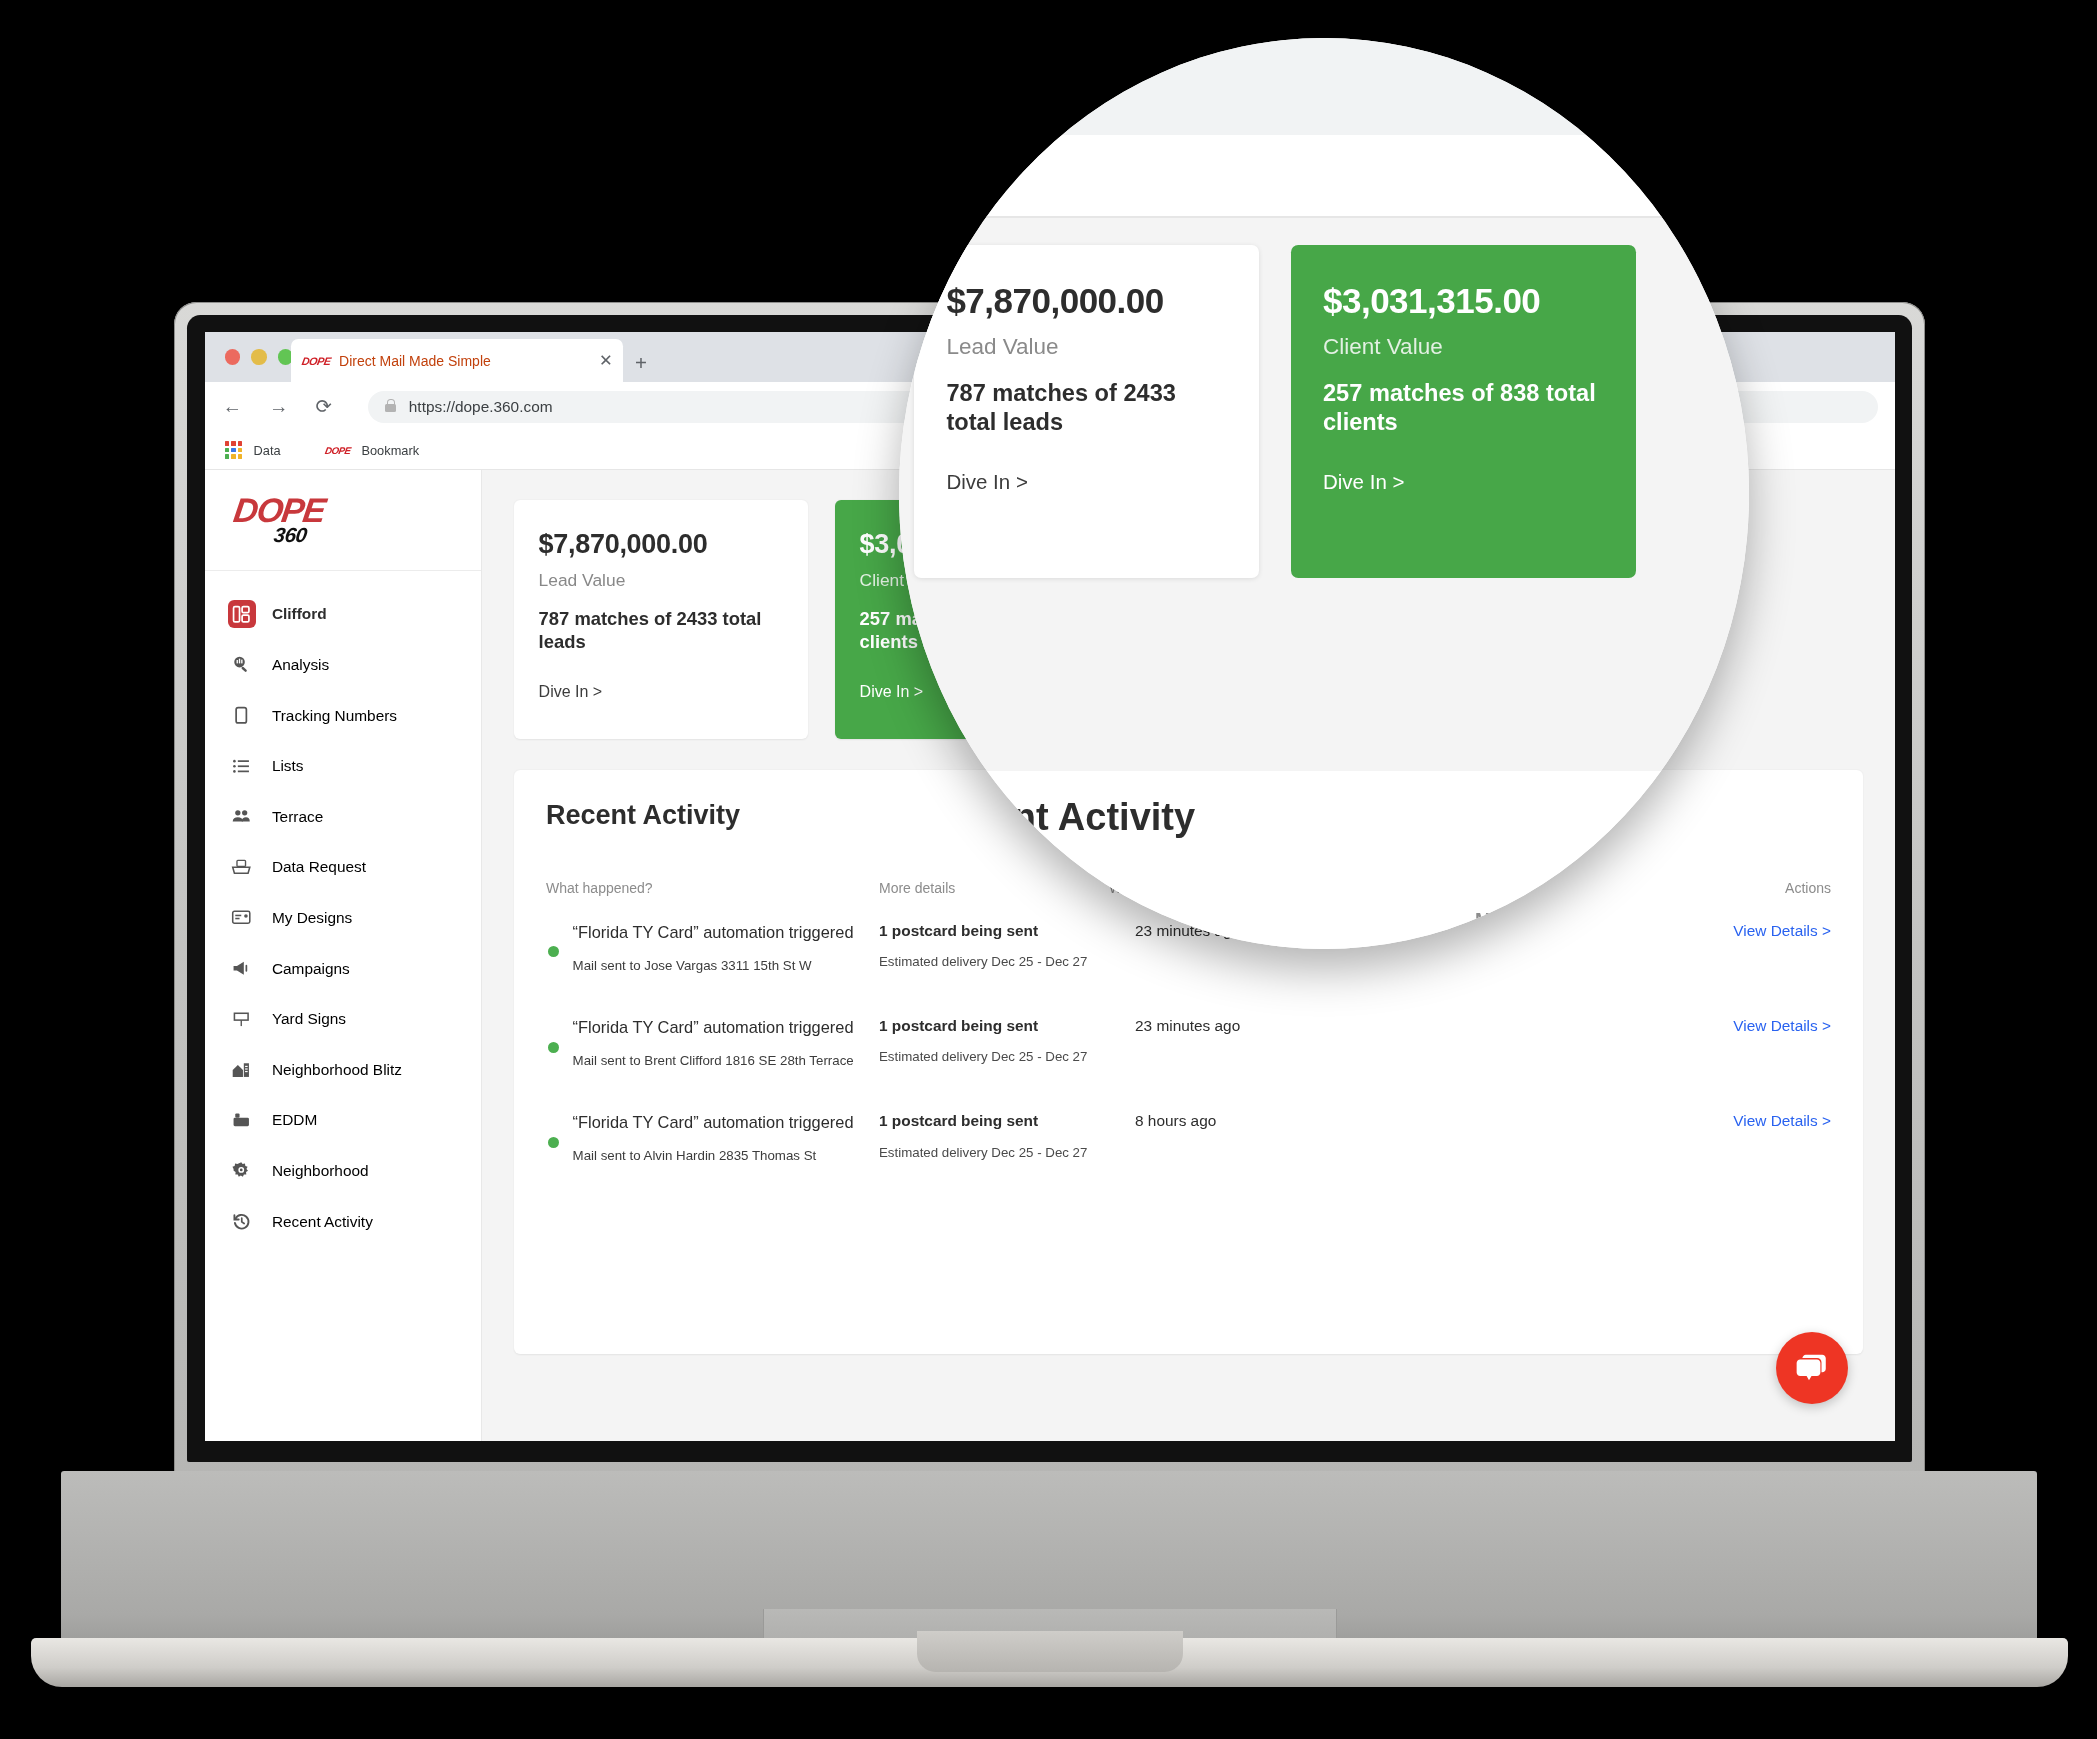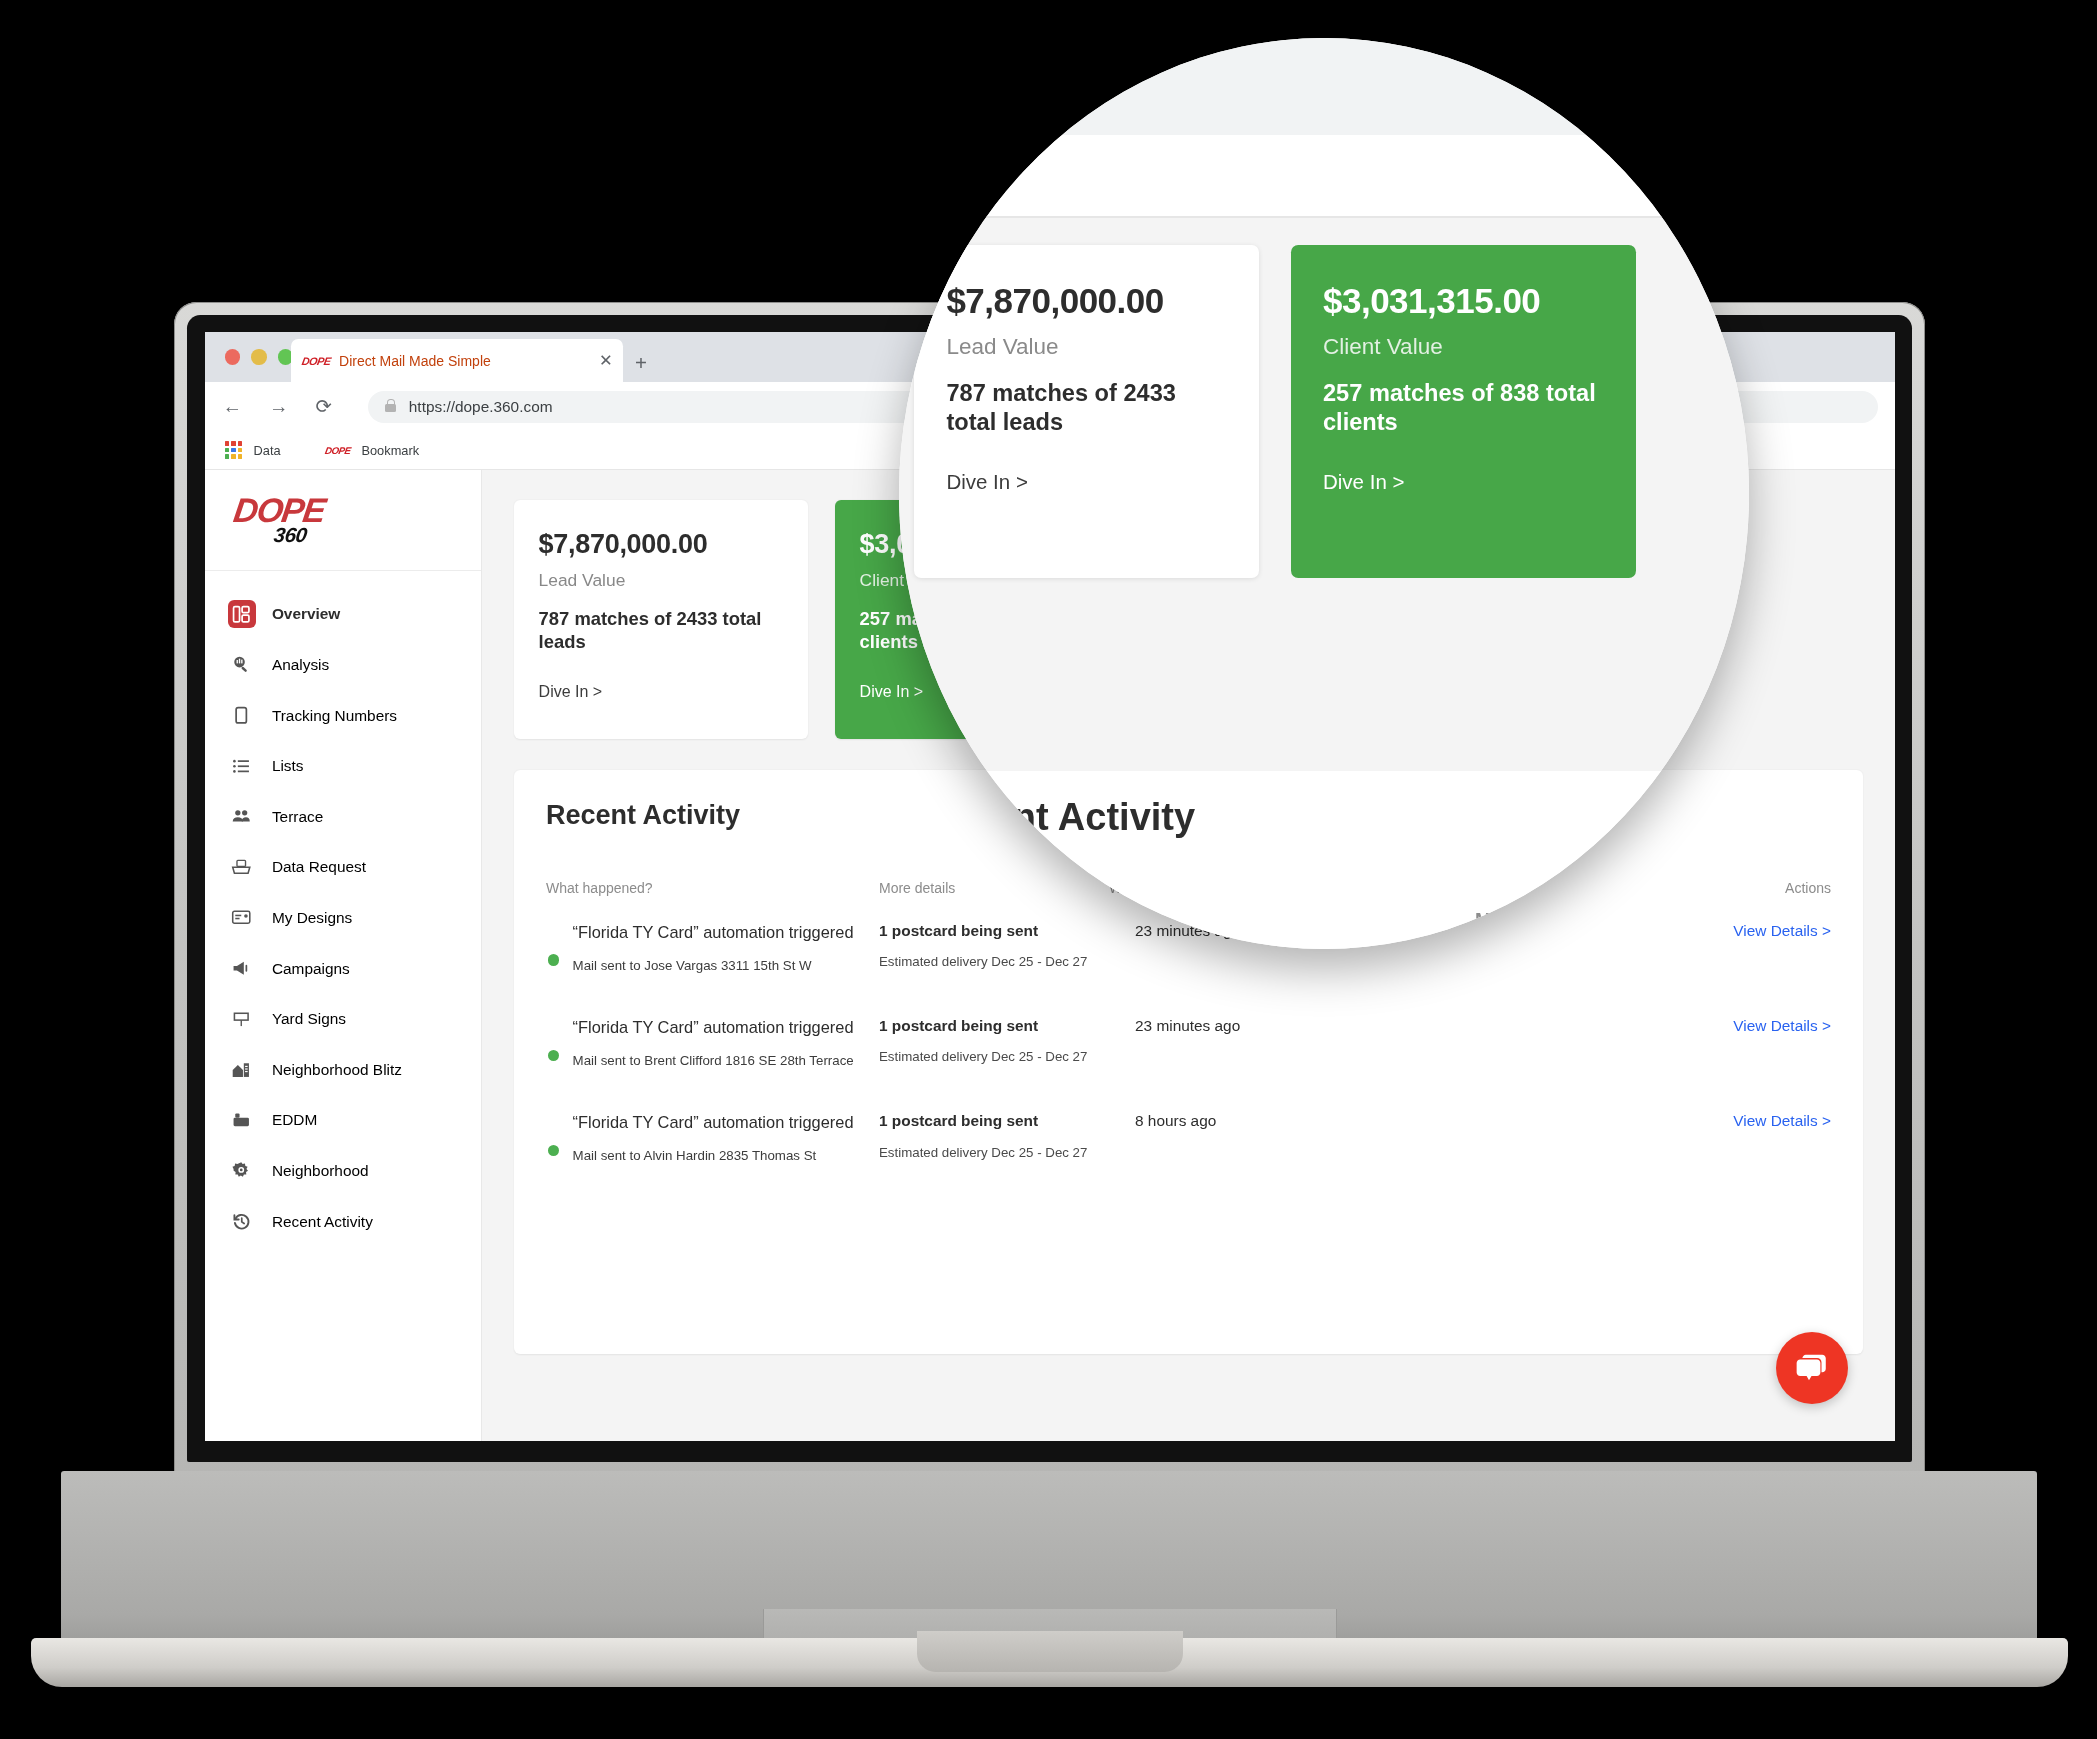--- a/index.html
+++ b/index.html
@@ -214,21 +214,21 @@
     display: grid; grid-template-columns: 333px 230px 277px 1fr;
     margin-top: 49px;
   }
   .act-head div { font-size: 14px; color: #8c8c8c; }
   .act-head .r { text-align: right; }
   .act-row {
     display: grid; grid-template-columns: 333px 230px 277px 1fr;
     padding: 25.6px 0 17.4px 0;
     align-items: start;
   }
-  .act-what { display: flex; gap: 13.3px; align-items: center; padding-left: 2px; }
+  .act-what { display: flex; gap: 13.3px; align-items: flex-start; padding-left: 2px; }
   .dot { width: 11.3px; height: 11.3px; border-radius: 50%; background: #4caf50; flex: 0 0 11.3px; margin-top: 24.6px; }
   .act-title { font-size: 16.4px; color: #2d2d2d; line-height: 1.33; }
   .act-note { font-size: 13.3px; color: #3c3c3c; margin-top: 13.3px; line-height: 1.3; }
   .act-bold { font-size: 15.4px; font-weight: 700; color: #2d2d2d; }
   .act-est { font-size: 13.3px; color: #4a4a4a; margin-top: 14.3px; }
   .act-when { font-size: 15.4px; color: #2d2d2d; margin-left: 26px; }
   .act-link { font-size: 15.4px; color: #2962f0; text-align: right; }
 
   .chat-fab {
     position: absolute;
@@ -370,21 +370,21 @@
           <nav class="nav">
 
             <div class="nav-item active">
               <span class="nav-ico">
                 <svg viewBox="0 0 24 24">
                     <rect x="3" y="3" width="7" height="18" rx="1.6" fill="none" stroke="#fff" stroke-width="2"></rect>
                     <rect x="13" y="3" width="8" height="7" rx="1.6" fill="none" stroke="#fff" stroke-width="2"></rect>
                     <rect x="13" y="13" width="8" height="8" rx="1.6" fill="none" stroke="#fff" stroke-width="2"></rect>
                   </svg>
               </span>
-              <span class="nav-label">Overview</span>
+              <span class="nav-label">Clifford</span>
             </div>
 
             <div class="nav-item">
               <span class="nav-ico">
                 <svg viewBox="0 0 24 24">
                     <circle cx="10" cy="9.5" r="6.2"></circle>
                     <rect x="6.5" y="7" width="1.6" height="4" fill="#fff"></rect>
                     <rect x="9.2" y="5.5" width="1.6" height="5.5" fill="#fff"></rect>
                     <rect x="11.9" y="6.6" width="1.6" height="4.4" fill="#fff"></rect>
                     <rect x="13.6" y="14.4" width="7.4" height="2.8" rx="1.4" transform="rotate(42 13.6 14.4)"></rect>

